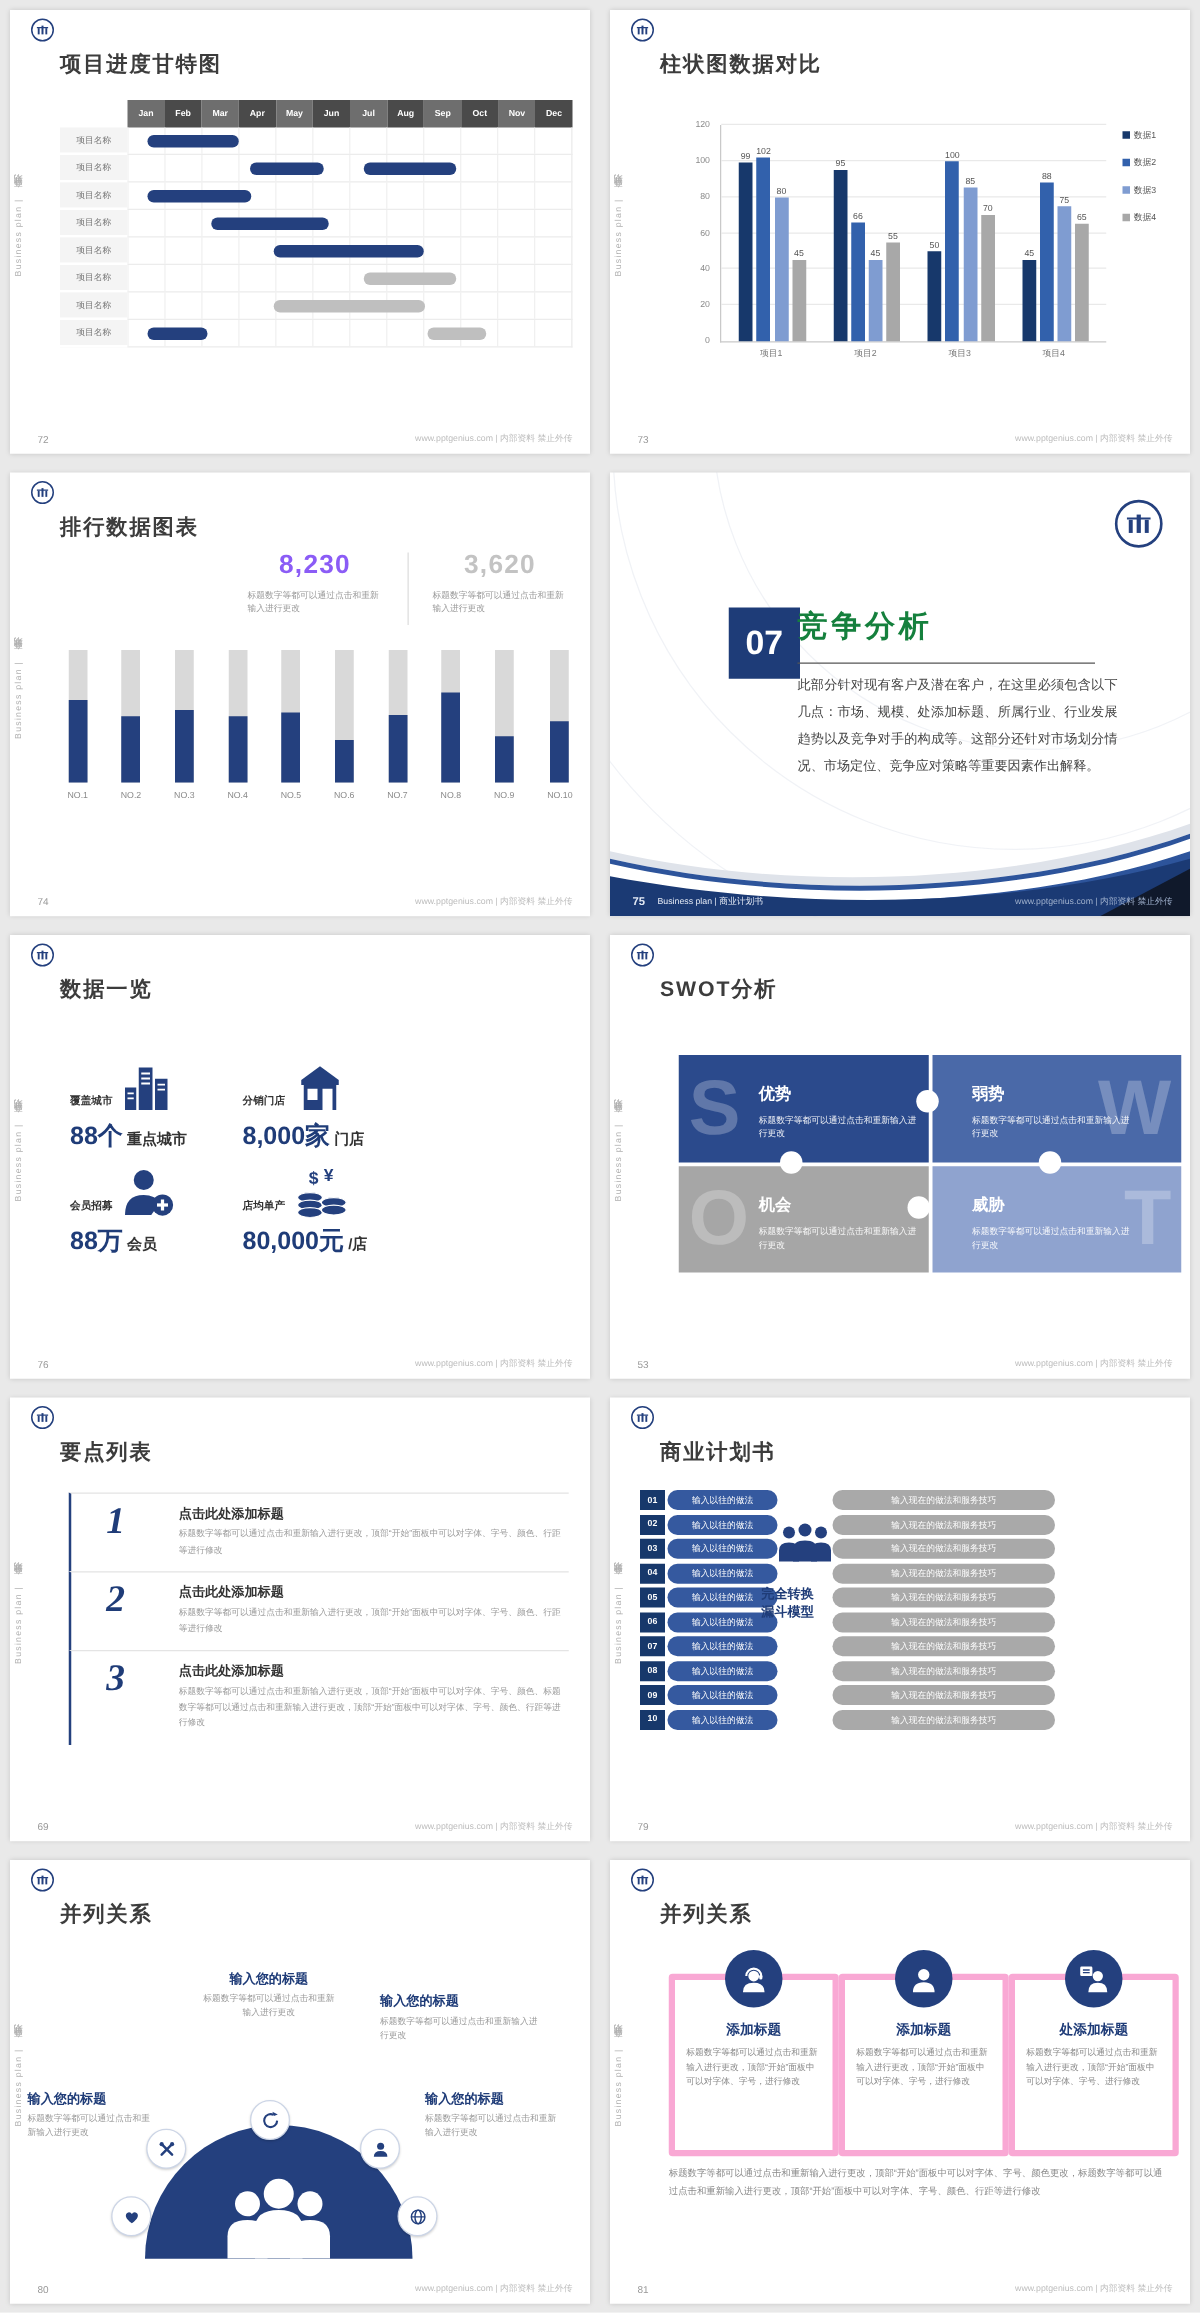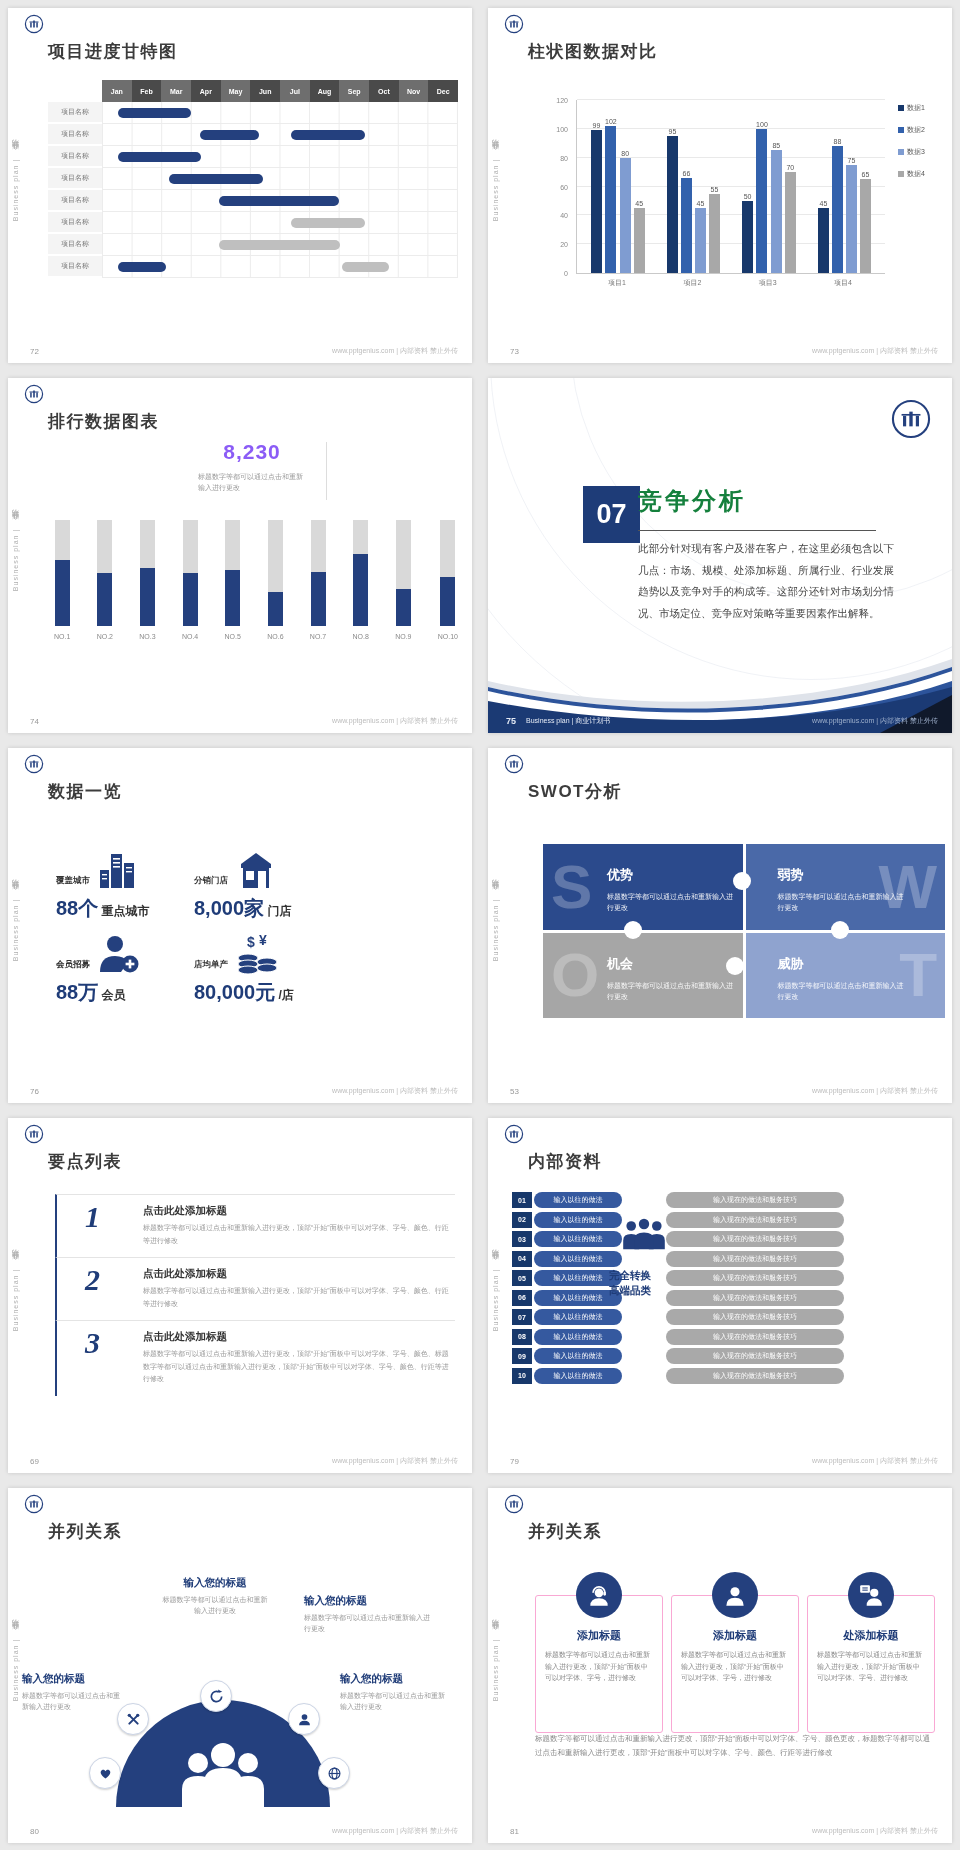--- a/index.html
+++ b/index.html
@@ -117,22 +117,22 @@
     border:1px solid #ccd5e6;box-shadow:0 1px 2px rgba(0,0,0,.18);
     display:flex;align-items:center;justify-content:center;}
   .l80{position:absolute;}
   .l80-t{font-size:10.5px;font-weight:bold;color:#1f3c78;margin:0 0 4px;}
   .l80-c{font-size:7px;color:#9a9a9a;line-height:11px;margin:0;}
   .l80a{left:127px;top:88px;width:160px;text-align:center;}
   .l80b{left:296px;top:106px;width:126px;}
   .l80c{left:14px;top:184px;width:104px;}
   .l80d{left:332px;top:184px;width:110px;}
   
-  .card{position:absolute;top:107px;width:126px;height:136px;background:#fff;
-    border:1px solid #f9a8d4;border-radius:3px;}
+  .card{position:absolute;top:91px;width:126px;height:136px;background:#fff;
+    border:5px solid #f9a8d4;border-radius:3px;}
   .card-ic{position:absolute;left:50%;top:-24px;transform:translateX(-50%);width:46px;height:46px;
     border-radius:50%;background:#24407e;display:flex;align-items:center;justify-content:center;}
   .card-t{margin:32px 0 6px;text-align:center;font-size:11px;font-weight:bold;color:#1f3c78;}
   .card-b{margin:0 9px;font-size:7px;line-height:11.5px;color:#8a8a8a;}
   .s81-par{position:absolute;left:47px;right:17px;top:244px;font-size:7.5px;line-height:13.5px;color:#8a8a8a;}
 </style>
 </head>
 <body>
 
 <div class="page">
@@ -359,20 +359,24 @@
           <rect x="9.2" y="6.5" width="1.6" height="7"></rect>
           <rect x="12.3" y="8.5" width="1.5" height="5"></rect>
         </g>
         <path d="M5.5 8 h9" stroke="#24407e" stroke-width="1"></path>
       </svg>
     <div class="side-text">Business plan | 商业计划书</div>
     <h2 class="s-title">排行数据图表</h2>
     <div class="r74-nums">
       <div class="r74-col">
         <div class="r74-big r74-b1">8,230</div>
+        <div class="r74-cap">标题数字等都可以通过点击和重新输入进行更改</div>
+      </div>
+      <div class="r74-col">
+        <div class="r74-big r74-b2">3,620</div>
         <div class="r74-cap">标题数字等都可以通过点击和重新输入进行更改</div>
       </div>
     </div>
     <div class="r74-div"></div>
     <div class="r74-bars" id="r74-bars">
         <div class="r74-item">
           <div class="r74-track">
             <div class="r74-fill" style="height: 62%;"></div>
           </div>
           <div class="r74-lab">NO.1</div>
@@ -648,21 +652,21 @@
     <svg class="logo" viewBox="0 0 20 20">
         <circle cx="10" cy="10" r="8.6" fill="none" stroke="#24407e" stroke-width="1.2"></circle>
         <g fill="#24407e">
           <rect x="6.2" y="8.5" width="1.5" height="5"></rect>
           <rect x="9.2" y="6.5" width="1.6" height="7"></rect>
           <rect x="12.3" y="8.5" width="1.5" height="5"></rect>
         </g>
         <path d="M5.5 8 h9" stroke="#24407e" stroke-width="1"></path>
       </svg>
     <div class="side-text">Business plan | 商业计划书</div>
-    <h2 class="s-title">内部资料</h2>
+    <h2 class="s-title">商业计划书</h2>
     <div class="f79-rows" id="f79-left">
         <div class="f79-row">
           <div class="f79-chip">01</div>
           <div class="f79-pill">输入以往的做法</div>
         </div>
         <div class="f79-row">
           <div class="f79-chip">02</div>
           <div class="f79-pill">输入以往的做法</div>
         </div>
         <div class="f79-row">
@@ -715,21 +719,21 @@
           <circle cx="14" cy="9" r="6"></circle>
           <path d="M4 38 v-11 q0-8 10-8 q10 0 10 8 v11 z"></path>
           <circle cx="46" cy="9" r="6"></circle>
           <path d="M36 38 v-11 q0-8 10-8 q10 0 10 8 v11 z"></path>
           <circle cx="30" cy="6.5" r="6.5"></circle>
           <path d="M18 38 v-12 q0-9 12-9 q12 0 12 9 v12 z"></path>
         </g>
       </svg>
     <div class="f79-ct">
       <div>完全转换</div>
-      <div>高端品类</div>
+      <div>漏斗模型</div>
     </div>
     <div class="f-no">79</div>
     <div class="f-right">www.pptgenius.com | 内部资料 禁止外传</div>
   </div>
 
   <div class="slide r4 c0">
     <svg class="logo" viewBox="0 0 20 20">
         <circle cx="10" cy="10" r="8.6" fill="none" stroke="#24407e" stroke-width="1.2"></circle>
         <g fill="#24407e">
           <rect x="6.2" y="8.5" width="1.5" height="5"></rect>

